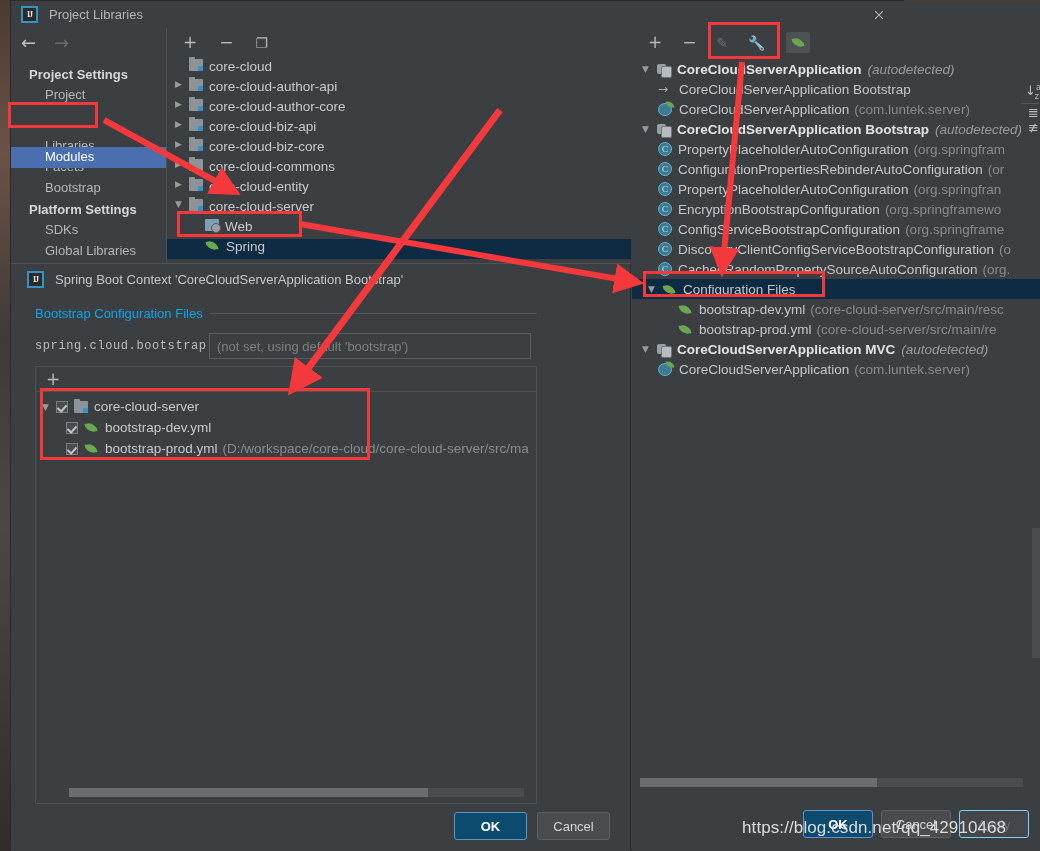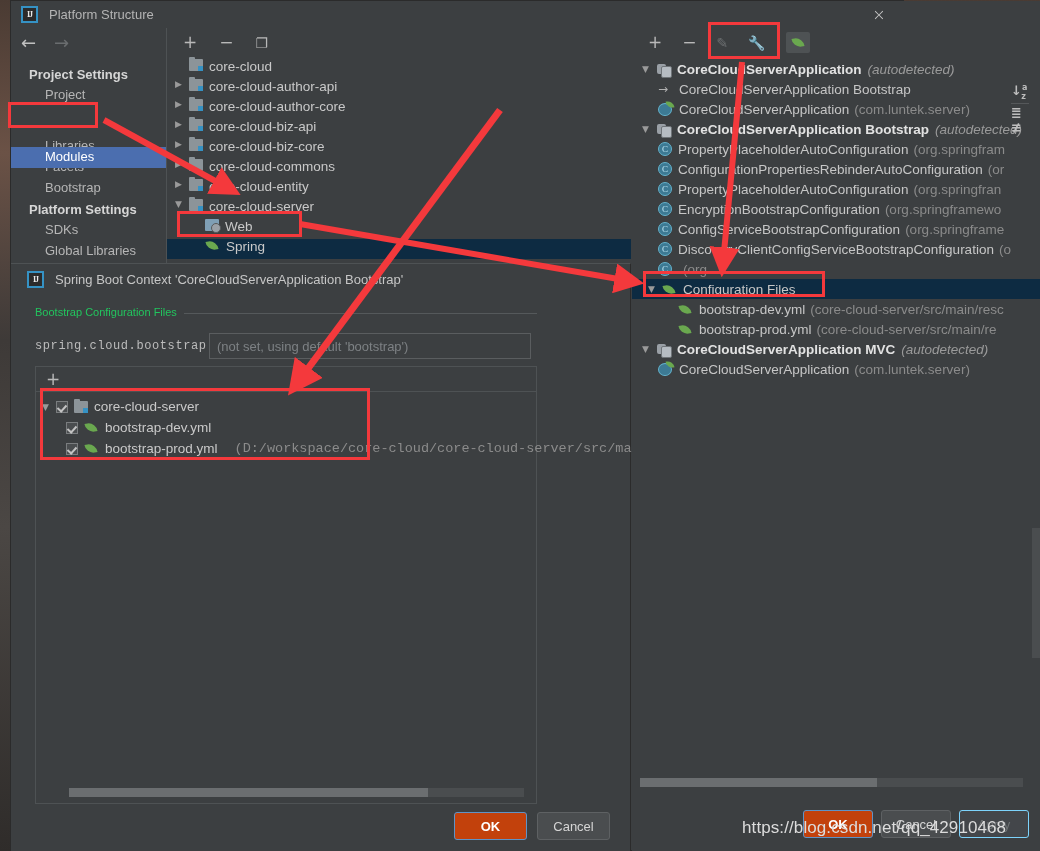--- a/index.html
+++ b/index.html
@@ -96,21 +96,21 @@
     background:#9aa0a6;border:1px solid #56595b;
   }
   
   .inner {
     position:absolute; left:0px; top:262px; width:620px; height:589px;
     background:#3c3f41; border-top:1px solid #4e5254; border-right:1px solid #2b2b2b;
   }
   .inner-title { display:flex; align-items:center; height:30px; padding-left:12px; }
   .inner-title .t { margin-left:11px; font-size:13px; color:#c6c6c6; }
   .group-label {
-    position:absolute; left:24px; top:305px; font-size:11px; color:#22c55e; background:#3c3f41;
+    position:absolute; left:24px; top:305px; font-size:13px; color:#0ea5e9; background:#3c3f41;
     padding-right:7px; z-index:3;
   }
   .group-line {
     position:absolute; left:24px; top:312px; width:502px; height:1px; background:#55595b;
   }
   .field-row { position:absolute; left:24px; top:333px; width:500px; height:24px; display:flex; align-items:center;}
   .field-label { font-family:"Liberation Mono", monospace; font-size:12px; color:#bcbcbc; letter-spacing:0.6px;}
   .field-input {
     position:absolute; left:198px; top:332px; width:322px; height:26px;
     border:1px solid #5a5d5f; background:#3c3f41; color:#7d8184;
@@ -135,21 +135,21 @@
   .path { color:#8b8b8b; }
   .hscroll {
     position:absolute; left:33px; bottom:6px; width:455px; height:9px; background:#4a4d4f;
   }
   .hscroll > i { display:block; width:79%; height:100%; background:#6b6e70; }
   .btnrow-inner { position:absolute; left:0; bottom:0; width:620px; height:48px; }
   .btn {
     position:absolute; height:28px; border-radius:3px; font-size:13px;
     display:flex; align-items:center; justify-content:center; color:#d5d5d5;
   }
-  .btn.primary { background:#c2410c; border:1px solid #5f93c7; color:#ffffff; font-weight:bold; }
+  .btn.primary { background:#0c4a6e; border:1px solid #5f93c7; color:#ffffff; font-weight:bold; }
   .btn.normal  { background:#4a4d4f; border:1px solid #5e6163; }
   .btn.disabled{ background:#43464a; border:1px solid #7dd3fc; color:#6f7375; }
   
   .rightpanel {
     position:absolute; left:621px; top:27px; width:409px; height:824px; background:#3c3f41;
   }
   .rp-toolbar { height:29px; display:flex; align-items:center; gap:20px; padding-left:16px; }
   .rp-tree { position:relative; margin-top:2px; }
   .rrow { height:20px; display:flex; align-items:center; font-size:13.5px; color:#c6c6c6;
           padding-left:10px; white-space:nowrap; overflow:hidden;}
@@ -180,21 +180,21 @@
     background:#3d7a94;border:1.5px solid #63b2cc;
   }
   .springico::after{
     content:'';position:absolute;right:-1px;top:-1px;width:8px;height:7px;background:#6aa84f;
     border-radius:0 7px 0 7px;transform:rotate(-10deg);
   }
   .arrowico { width:15px;margin-right:6px;color:#b0b0b0;font-size:12px;flex:none;
               font-family:"DejaVu Sans",sans-serif;}
   .rp-side {
     position:absolute; right:2px; top:30px; width:28px; display:flex; flex-direction:column;
-    align-items:flex-start; gap:2px; padding-top:26px;font-weight:bold;
+    align-items:flex-end; gap:2px; padding-top:26px;
   }
   .sideico { color:#bdbdbd; font-size:13px; font-family:"DejaVu Sans",sans-serif; line-height:1;}
   .side-div { width:18px; height:1px; background:#55585a; }
   .rp-hscroll { position:absolute; left:8px; bottom:65px; width:383px; height:9px; background:#4a4d4f;}
   .rp-hscroll > i { display:block;width:62%;height:100%;background:#6b6e70;}
   .rp-btnrow { position:absolute; right:12px; bottom:14px; display:flex; gap:8px; }
   .rp-btnrow .btn { position:relative; }
   
   .rp-vscroll { position:absolute; right:0px; top:500px; width:9px; height:130px; background:#4a4d4f;}
   
@@ -207,21 +207,21 @@
 </style>
 </head>
 <body>
 
 <div class="desktop"></div>
 
 <div class="dialog">
 
   <div class="titlebar">
     <div class="ij-logo">IJ</div>
-    <div class="title-text">Platform Structure</div>
+    <div class="title-text">Project Libraries</div>
   </div>
   <div class="close-x">×</div>
 
   <div class="leftcol">
     <div class="navbtns">
       <span class="navarrow back">←</span>
       <span class="navarrow fwd">→</span>
     </div>
     <div class="settings-list">
       <div class="grp-head">Project Settings</div>
@@ -322,21 +322,21 @@
       </div>
       <div class="crow indent">
         <span class="cbx"></span>
         <span class="leaficon leaf-green"></span>
         <span>bootstrap-dev.yml</span>
       </div>
       <div class="crow indent">
         <span class="cbx"></span>
         <span class="leaficon leaf-green"></span>
         <span>bootstrap-prod.yml</span>
-        <span class="path" style="margin-left:17px;font-family:Liberation Mono, monospace;">(D:/workspace/core-cloud/core-cloud-server/src/ma</span>
+        <span class="path" style="margin-left:5px;">(D:/workspace/core-cloud/core-cloud-server/src/ma</span>
       </div>
     </div>
     <div class="hscroll">
         <i></i>
       </div>
   </div>
 
   <div class="btnrow-inner">
     <div class="btn primary" style="left:443px; top:10px; width:73px;">OK</div>
     <div class="btn normal" style="left:526px; top:10px; width:73px;">Cancel</div>
@@ -400,20 +400,21 @@
         <span>ConfigServiceBootstrapConfiguration</span>
         <span class="pkg">(org.springframe</span>
       </div>
       <div class="rrow" style="padding-left:26px;">
         <span class="cico">C</span>
         <span>DiscoveryClientConfigServiceBootstrapConfiguration</span>
         <span class="pkg">(o</span>
       </div>
       <div class="rrow" style="padding-left:26px;">
         <span class="cico">C</span>
+        <span>CachedRandomPropertySourceAutoConfiguration</span>
         <span class="pkg">(org.</span>
       </div>
       <div class="rrow sel" style="padding-left:16px;">
         <span class="tri">▼</span>
         <span class="leaficon leaf-green"></span>
         <span>Configuration Files</span>
       </div>
       <div class="rrow" style="padding-left:46px;">
         <span class="leaficon leaf-green"></span>
         <span>bootstrap-dev.yml</span>

